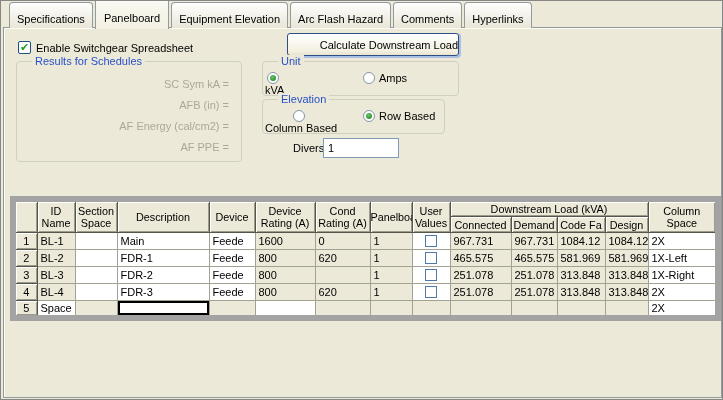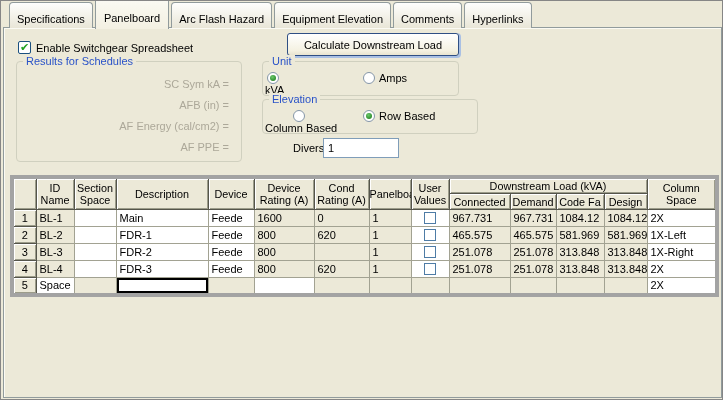--- a/index.html
+++ b/index.html
@@ -23,51 +23,51 @@
 
   
   .check-row { position:absolute; left:14px; top:13px; display:flex; align-items:center; }
   .xcheck { width:13px; height:13px; background:#fff; border:1px solid #1C5180; border-radius:2px;
             display:flex; align-items:center; justify-content:center; margin-right:5px; }
   .xcheck .mark { color:#21A121; font-size:11px; font-weight:bold; line-height:11px; }
   .check-row label { cursor:default; }
 
   
   .groupbox { position:absolute; border:1px solid #D0D0BF; border-radius:4px; }
-  .groupbox .gtitle { position:absolute; top:-7px; left:6px; background:var(--bg,#ECE9D8);
+  .groupbox .gtitle { position:absolute; top:-7px; left:15px; background:var(--bg,#ECE9D8);
             padding:0 3px; color:var(--group-title,#2952C8);text-align:right; }
   .gb-results { left:12px; top:33px; width:226px; height:101px; }
   .res-rows { position:absolute; top:12px; left:0; right:12px; }
   .res-row { text-align:right; line-height:21px; color:var(--disabled,#ACA899); }
 
   .gb-unit { left:258px; top:33px; width:197px; height:35px; }
-  .gb-elev { left:258px; top:71px; width:216px; height:35px; }
+  .gb-elev { left:258px; top:71px; width:183px; height:35px; }
   .radio-opt { position:absolute; top:10px; display:flex; align-items:center; }
   .radio-opt.o1 { left:2px;flex-direction:column; } .radio-opt.o2 { left:100px; }
   .rcirc { width:12px; height:12px; border-radius:50%; border:1px solid #8596A8; background:#fff;
            margin-right:4px; display:flex; align-items:center; justify-content:center; }
   .rdot { width:6px; height:6px; border-radius:50%; }
   .rdot.on { background:radial-gradient(circle at 40% 35%, #6CC96C, #2B8A2B 75%); }
 
   
   .xp-button { position:absolute; left:283px; top:5px; width:172px; height:23px;
                border:1px solid #2F4F84; border-radius:3px;
                background:linear-gradient(#FFFFFF,#F4F1E1 80%,#E8E4D0);
-               box-shadow:1px 1px 0 1px #A9C0E4; font-family:inherit; font-size:11px; cursor:default; }
+               box-shadow:1px 1px 0 1px #A9C0E4; font-family:inherit; font-size:11px; cursor:default;text-align:right; }
 
   
   .div-label { position:absolute; left:265px; top:114px;margin-left:24px; }
   .div-input { position:absolute; left:319px; top:110px; width:76px; height:20px;
                border:1px solid var(--input-border,#7F9DB9); background:#fff; font-family:inherit;
                font-size:11px; padding:0 4px; }
 
   
   .gridwrap { position:absolute; left:6px; top:147px; }
   table.grid { border-collapse:collapse; table-layout:fixed; width:705px; background:var(--bg,#ECE9D8);
-               border:4px solid #a3a3a3; }
+               border:6px solid #a3a3a3;margin-top:21px; }
   table.grid th, table.grid td { overflow:hidden; white-space:pre-line; font-weight:normal; }
   table.grid th { background:var(--grid-ro,#ECE9D8); border:1px solid #55554B;
                   box-shadow:inset 1px 1px 0 #FFFFFF, inset -1px -1px 0 #9C9C8A;
                   text-align:center; font-size:10.8px; line-height:12px; padding:1px 0; }
   table.grid thead tr { height:16px; }
   table.grid tbody tr { height:17px; }
   table.grid tbody th { font-size:11px; }
   table.grid td { border:1px solid #A2A292; font-size:11px; padding:0 3px; white-space:nowrap; }
   td.ro { background:var(--grid-ro,#ECE9D8); }
   td.ed { background:var(--grid-ed,#FFFFFF); }
@@ -76,22 +76,22 @@
   .gridcb { width:12px; height:12px; border:1px solid #4E7CA6; background:#fff; margin:0 auto; }
 </style>
 </head>
 <body>
 
 <div class="window">
 
   <div class="tabbar">
       <div class="tab"><span>Specifications</span></div>
       <div class="tab active"><span>Panelboard</span></div>
+      <div class="tab"><span>Equipment Elevation</span></div>
       <div class="tab"><span>Arc Flash Hazard</span></div>
-      <div class="tab"><span>Equipment Elevation</span></div>
       <div class="tab"><span>Comments</span></div>
       <div class="tab"><span>Hyperlinks</span></div>
     </div>
 
   <div class="page">
 
     <div class="check-row">
       <span class="xcheck">
           <span class="mark">✔</span>
         </span>

